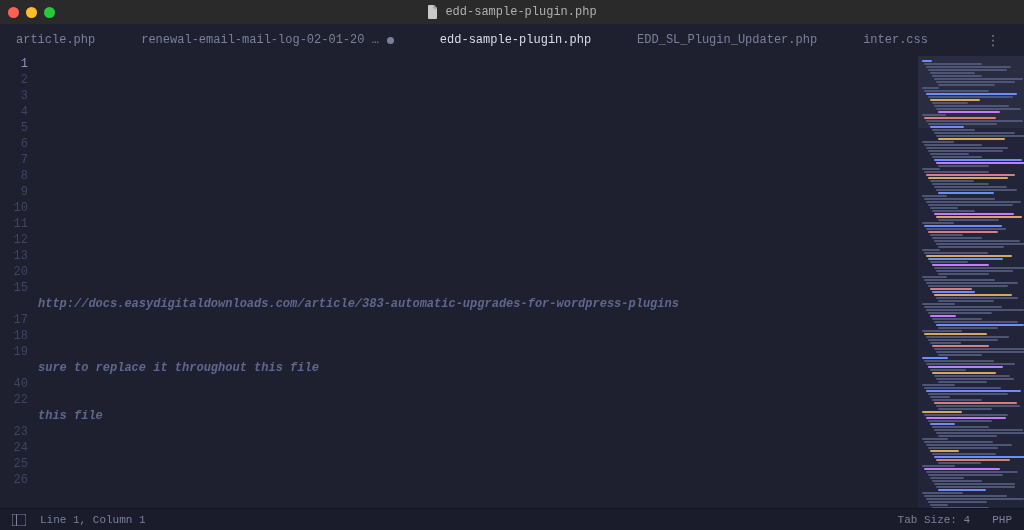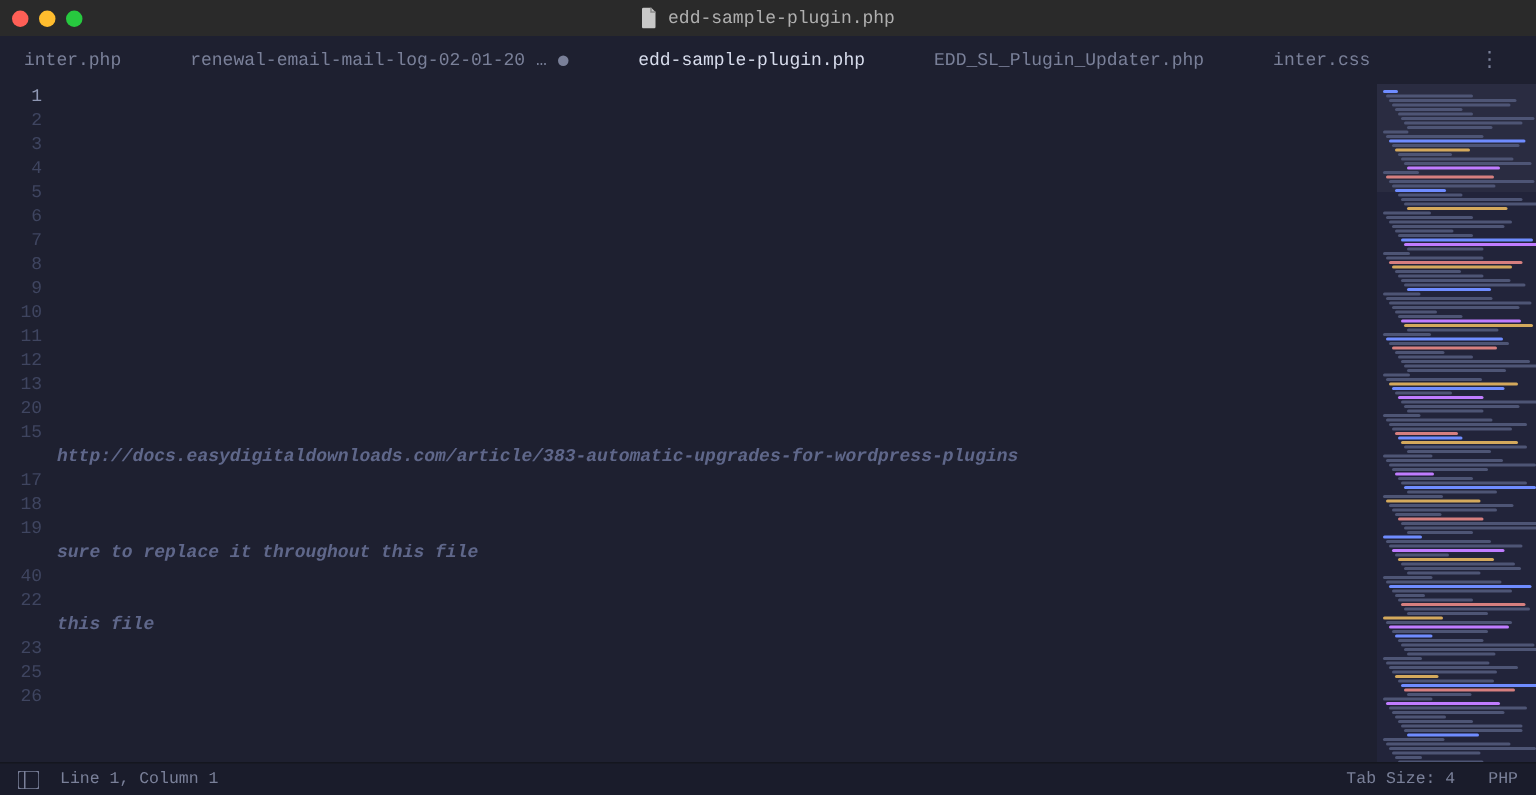--- a/index.html
+++ b/index.html
@@ -168,21 +168,21 @@
           <path d="M7 0v3h3" fill="none" stroke="#8a8a8a"></path>
         </svg>
     </span>
     <span>edd-sample-plugin.php</span>
   </div>
 </div>
 
 <div class="tabbar">
   <div id="tabs-host" style="display: flex;">
       <div class="tab">
-        <span>inter.php</span>
+        <span>article.php</span>
       </div>
       <div class="tab modified">
         <span>renewal-email-mail-log-02-01-20 …</span>
         <span class="mod-dot"></span>
       </div>
       <div class="tab active">
         <span>edd-sample-plugin.php</span>
       </div>
       <div class="tab">
         <span>EDD_SL_Plugin_Updater.php</span>
@@ -213,20 +213,21 @@
       <div class="line"><div class="gutter">15</div></div>
       <div class="line"><div class="gutter"></div><div class="code"><span class="tk-comment">http://docs.easydigitaldownloads.com/article/383-automatic-upgrades-for-wordpress-plugins</span></div></div>
       <div class="line"><div class="gutter">17</div></div>
       <div class="line"><div class="gutter">18</div></div>
       <div class="line"><div class="gutter">19</div></div>
       <div class="line"><div class="gutter"></div><div class="code"><span class="tk-comment">sure to replace it throughout this file</span></div></div>
       <div class="line"><div class="gutter">40</div></div>
       <div class="line"><div class="gutter">22</div></div>
       <div class="line"><div class="gutter"></div><div class="code"><span class="tk-comment">this file</span></div></div>
       <div class="line"><div class="gutter">23</div></div>
+      <div class="line"><div class="gutter">24</div></div>
       <div class="line"><div class="gutter">25</div></div>
       <div class="line"><div class="gutter">26</div></div>
     </div>
   <div class="minimap" id="minimap">
     <div class="mini-view"></div>
   <div class="mini-line hl1" style="top: 4px; left: 4px; width: 10px;"></div>
       <div class="mini-line " style="top: 7px; left: 6px; width: 58.0952px;"></div>
       <div class="mini-line " style="top: 10px; left: 8px; width: 84.9815px;"></div>
       <div class="mini-line " style="top: 13px; left: 10px; width: 79.4247px;"></div>
       <div class="mini-line " style="top: 16px; left: 12px; width: 45.4492px;"></div>

